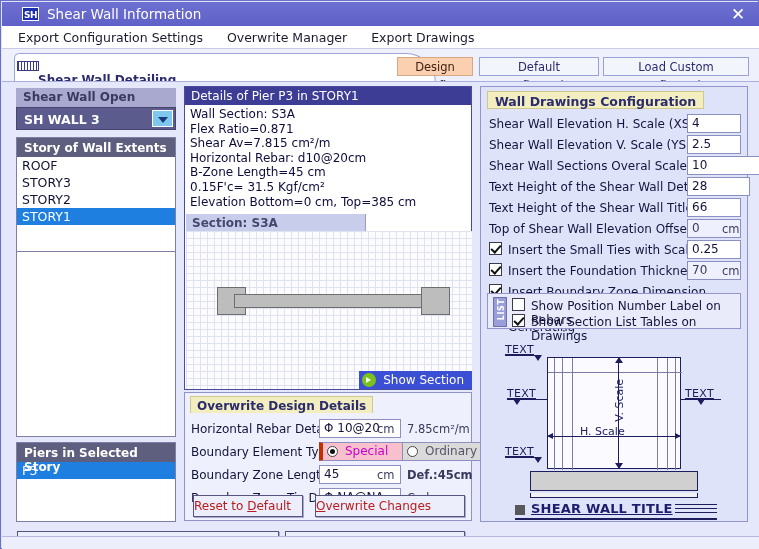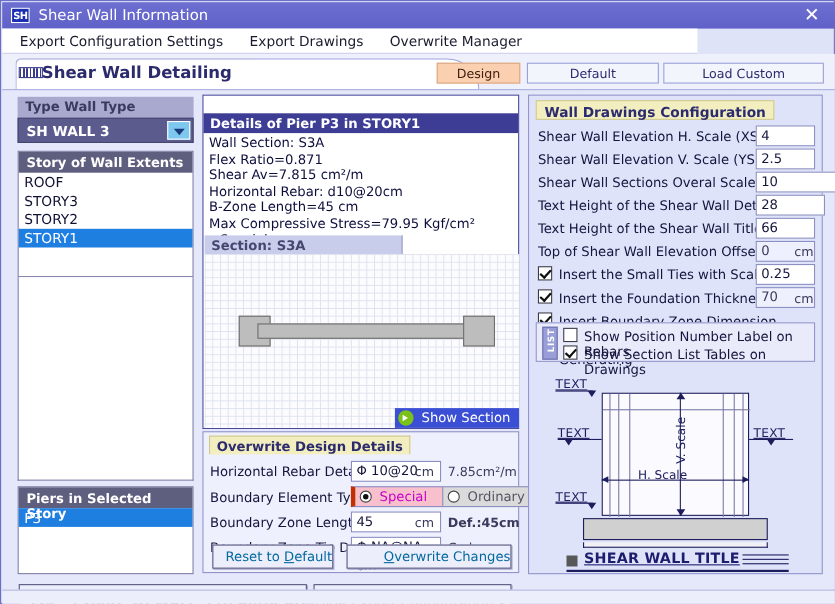--- a/index.html
+++ b/index.html
@@ -5,39 +5,39 @@
   html,body{margin:0;padding:0;background:#ffffff;}
   body{width:759px;height:549px;overflow:hidden;font-family:"DejaVu Sans","Liberation Sans",sans-serif;}
 
   .window{position:absolute;left:0;top:0;width:759px;height:549px;background:#dfe3f7;
           border:1px solid #6a6fc7;box-sizing:border-box;}
 
   
   .titlebar{position:absolute;left:1px;top:1px;width:757px;height:24px;
             background:linear-gradient(to bottom,#6d6fd0,#5f61c8);
             display:flex;align-items:center;}
-  .tb-icon{width:17px;height:14px;margin-left:8px;background:#1b2fb0;border:1px solid #ffffff;
+  .tb-icon{width:17px;height:14px;margin-left:20px;background:#1b2fb0;border:1px solid #ffffff;
            color:#ffffff;font-size:9px;font-weight:bold;line-height:14px;text-align:center;
            letter-spacing:-0.5px;box-sizing:border-box;}
   .tb-title{margin-left:8px;color:#ffffff;font-size:13.5px;}
   .tb-close{position:absolute;right:10px;top:2px;width:22px;height:20px;color:#ffffff;
             font-size:17px;line-height:20px;text-align:center;font-weight:300;cursor:pointer;}
 
   
-  .menubar{position:absolute;left:1px;top:25px;width:632px;height:22px;background:#ffffff;
+  .menubar{position:absolute;left:1px;top:25px;width:757px;height:22px;background:#ffffff;
            border-bottom:1px solid #c9cbe8;display:flex;align-items:center;}
   .menu-item{font-size:12.5px;color:#1a1a2e;padding:2px 12px;cursor:default;}
   .menu-item:first-child{margin-left:4px;}
 
   
   .tabstrip{position:absolute;left:1px;top:48px;width:757px;height:33px;background:#eef0fb;}
   .tab-sheet{position:absolute;left:12px;top:4px;width:420px;height:29px;
              background:#ffffff;border:1px solid #9ea4dc;border-bottom:none;
              border-radius:12px 70px 0 0;}
-  .tab-label{position:absolute;left:36px;top:8px;font-size:15px;font-weight:bold;color:#2b2b6e;}
+  .tab-label{position:absolute;left:36px;top:24px;font-size:12px;font-weight:bold;color:#2b2b6e;}
   .tab-icon{position:absolute;left:15px;top:12px;width:22px;height:10px;
             background:repeating-linear-gradient(to right,#3b3b8c 0 1.5px,#ffffff 1.5px 3px);
             border:1px solid #3b3b8c;box-sizing:border-box;}
   .cfgbtn{position:absolute;top:56px;height:19px;font-size:11.5px;line-height:19px;
           text-align:center;border:1px solid #9aa0d8;background:#f3f5fd;color:#2b2b6e;
           box-sizing:border-box;cursor:pointer;}
   #btn-design-config{left:396px;width:76px;background:#fbd0b0;border-color:#d9a883;color:#402010;}
   #btn-default-config{left:478px;width:120px;}
   #btn-load-custom{left:602px;width:146px;}
 
@@ -61,22 +61,22 @@
   .lb-row.sel{background:#1e7fe0;color:#ffffff;}
 
   #story-list{left:14px;top:55px;width:160px;height:115px;}
   #piers-list{left:14px;top:360px;width:160px;height:80px;}
   #left-filler{position:absolute;left:14px;top:170px;width:160px;height:185px;background:#ffffff;
                border:1px solid #7d7da8;border-top:none;box-sizing:border-box;}
 
   
   .mid{position:absolute;left:182px;top:4px;width:288px;height:304px;background:#ffffff;
        border:1px solid #4a4a9e;box-sizing:border-box;}
-  .mid-head{height:18px;background:#3d3d96;color:#ffffff;font-size:12px;font-weight:bold;
-            padding:2px 6px;box-sizing:border-box;margin-top:16px;}
+  .mid-head{height:18px;background:#3d3d96;color:#ffffff;font-size:12px;font-weight:normal;
+            padding:2px 6px;box-sizing:border-box;}
   .mid-lines{padding:2px 5px;font-size:12px;color:#0d0d3d;line-height:14.6px;}
   .sect-head{position:absolute;left:1px;top:127px;width:180px;height:17px;background:#c9cdec;
              color:#46466e;font-size:12px;font-weight:bold;padding:2px 6px;box-sizing:border-box;
              border-right:1px solid #9a9ec6;}
   .canvas{position:absolute;left:1px;top:144px;width:286px;height:158px;overflow:hidden;
           background-color:#fcfcff;
           background-image:linear-gradient(to right,#dfe3ef 1px,transparent 1px),
                            linear-gradient(to bottom,#dfe3ef 1px,transparent 1px);
           background-size:7px 7px;}
   .wall-web{position:absolute;left:48px;top:63px;width:190px;height:14px;background:#bdbdbd;
@@ -105,21 +105,21 @@
   .unit{position:absolute;font-size:11.5px;color:#3a3a5c;}
   .seg{position:absolute;height:19px;border:1px solid #8b8fc2;box-sizing:border-box;font-size:12px;
        line-height:17px;cursor:pointer;}
   .seg-sp{background:#f8c0cc;color:#c800c8;padding-left:22px;border-left:4px solid #c03000;}
   .seg-or{background:#dadada;color:#555566;padding-left:22px;}
   .radio{position:absolute;left:4px;top:3px;width:11px;height:11px;border-radius:50%;
          border:1px solid #444;background:#ffffff;box-sizing:border-box;}
   .radio.on:after{content:"";position:absolute;left:2px;top:2px;width:5px;height:5px;
                   border-radius:50%;background:#111;}
   .btn{position:absolute;background:#eceefb;border:1px solid #55557f;box-sizing:border-box;
-       font-size:12px;color:#0369a1;text-align:right;cursor:pointer;
+       font-size:12px;color:#b91c1c;text-align:left;cursor:pointer;
        box-shadow:1px 1px 0 #a9abd0;}
   #btn-reset{left:8px;top:102px;width:110px;height:22px;line-height:20px;}
   #btn-overwrite{left:130px;top:102px;width:150px;height:22px;line-height:20px;}
 
   
   .right{position:absolute;left:478px;top:4px;width:268px;height:436px;background:#dfe3fa;
          border:1px solid #9296cc;box-sizing:border-box;}
   .wdc-head{position:absolute;left:6px;top:4px;height:18px;background:#f2eec0;color:#2b2b6e;
             font-size:12.5px;font-weight:bold;padding:2px 7px;box-sizing:border-box;
             border:1px solid #cfc98f;}
@@ -184,36 +184,36 @@
 <div class="window">
 
   <div class="titlebar">
     <div class="tb-icon">SH</div>
     <div class="tb-title">Shear Wall Information</div>
     <div class="tb-close">✕</div>
   </div>
 
   <div class="menubar">
     <div class="menu-item">Export Configuration Settings</div>
+    <div class="menu-item">Overwrite Manager</div>
     <div class="menu-item">Export Drawings</div>
-    <div class="menu-item">Overwrite Manager</div>
   </div>
 
   <div class="tabstrip">
     <div class="tab-sheet"></div>
     <div class="tab-icon"></div>
     <div class="tab-label">Shear Wall Detailing</div>
   </div>
   <div class="cfgbtn" id="btn-design-config">Design Config</div>
   <div class="cfgbtn" id="btn-default-config">Default Configuration</div>
   <div class="cfgbtn" id="btn-load-custom">Load Custom Configuration</div>
 
   <div class="content">
 
-    <div class="swt-head">Type Wall Type</div>
+    <div class="swt-head">Shear Wall Open</div>
     <div class="combo">
       <div class="combo-text">SH WALL 3</div>
       <div class="combo-arrow"></div>
     </div>
 
     <div class="listbox" id="story-list">
       <div class="lb-head">Story of Wall Extents</div>
       <div class="lb-row">ROOF</div>
       <div class="lb-row">STORY3</div>
       <div class="lb-row">STORY2</div>
@@ -227,21 +227,20 @@
     </div>
 
     <div class="mid">
       <div class="mid-head">Details of Pier P3 in STORY1</div>
       <div class="mid-lines">
         <div>Wall Section: S3A</div>
         <div>Flex Ratio=0.871</div>
         <div>Shear Av=7.815 cm²/m</div>
         <div>Horizontal Rebar: d10@20cm</div>
         <div>B-Zone Length=45 cm</div>
-        <div>Max Compressive Stress=79.95 Kgf/cm²  &lt;Special&gt;</div>
         <div>0.15F'c= 31.5 Kgf/cm²</div>
         <div>Elevation Bottom=0 cm,  Top=385 cm</div>
       </div>
       <div class="sect-head">Section: S3A</div>
       <div class="canvas">
         <div class="wall-end" id="wall-end-l"></div>
         <div class="wall-web"></div>
         <div class="wall-end" id="wall-end-r"></div>
         <div class="showsect">
           <span class="showsect-dot"></span>

